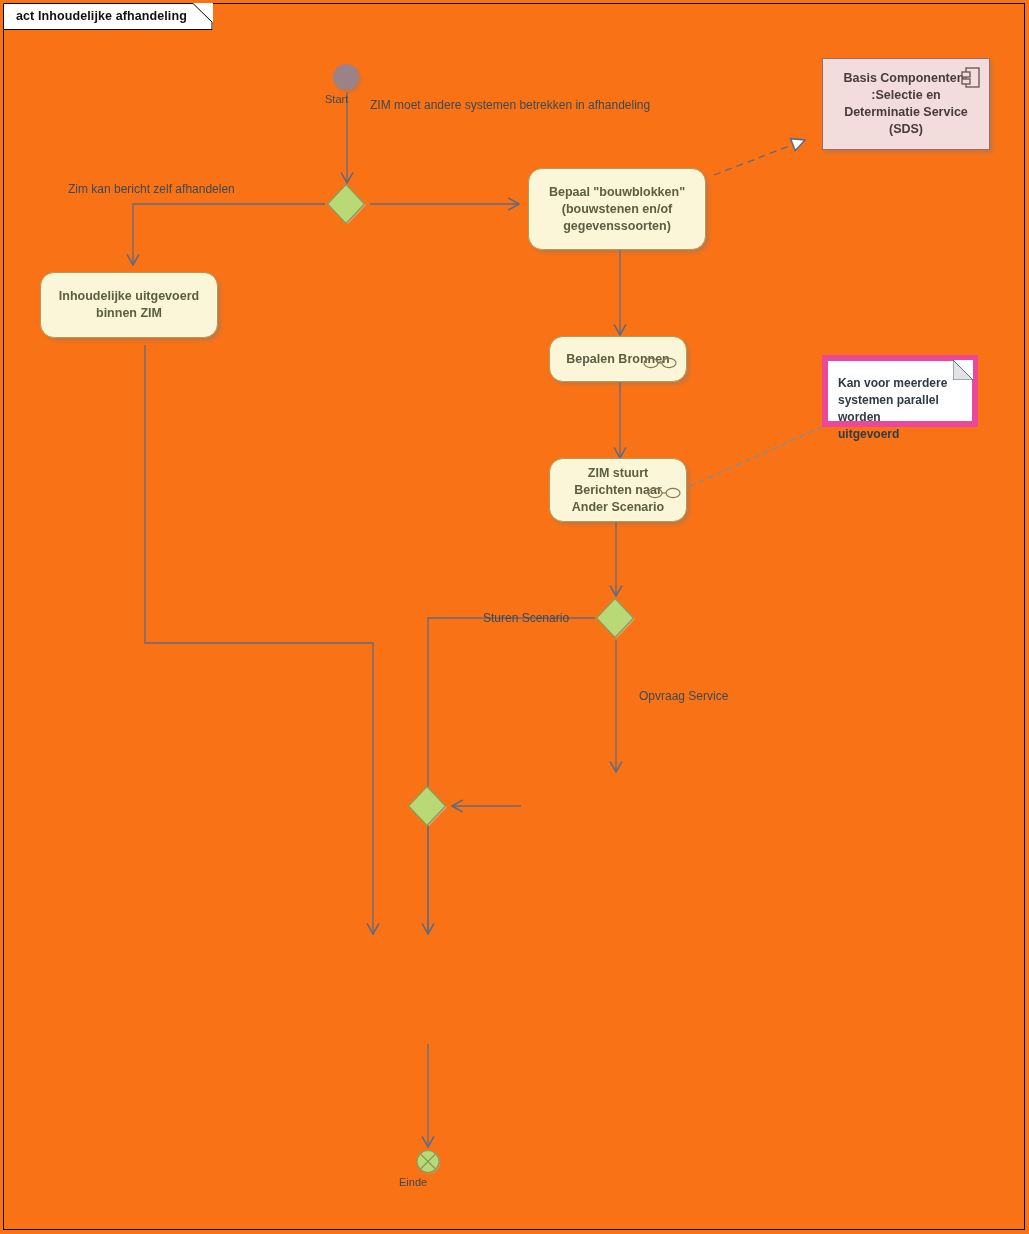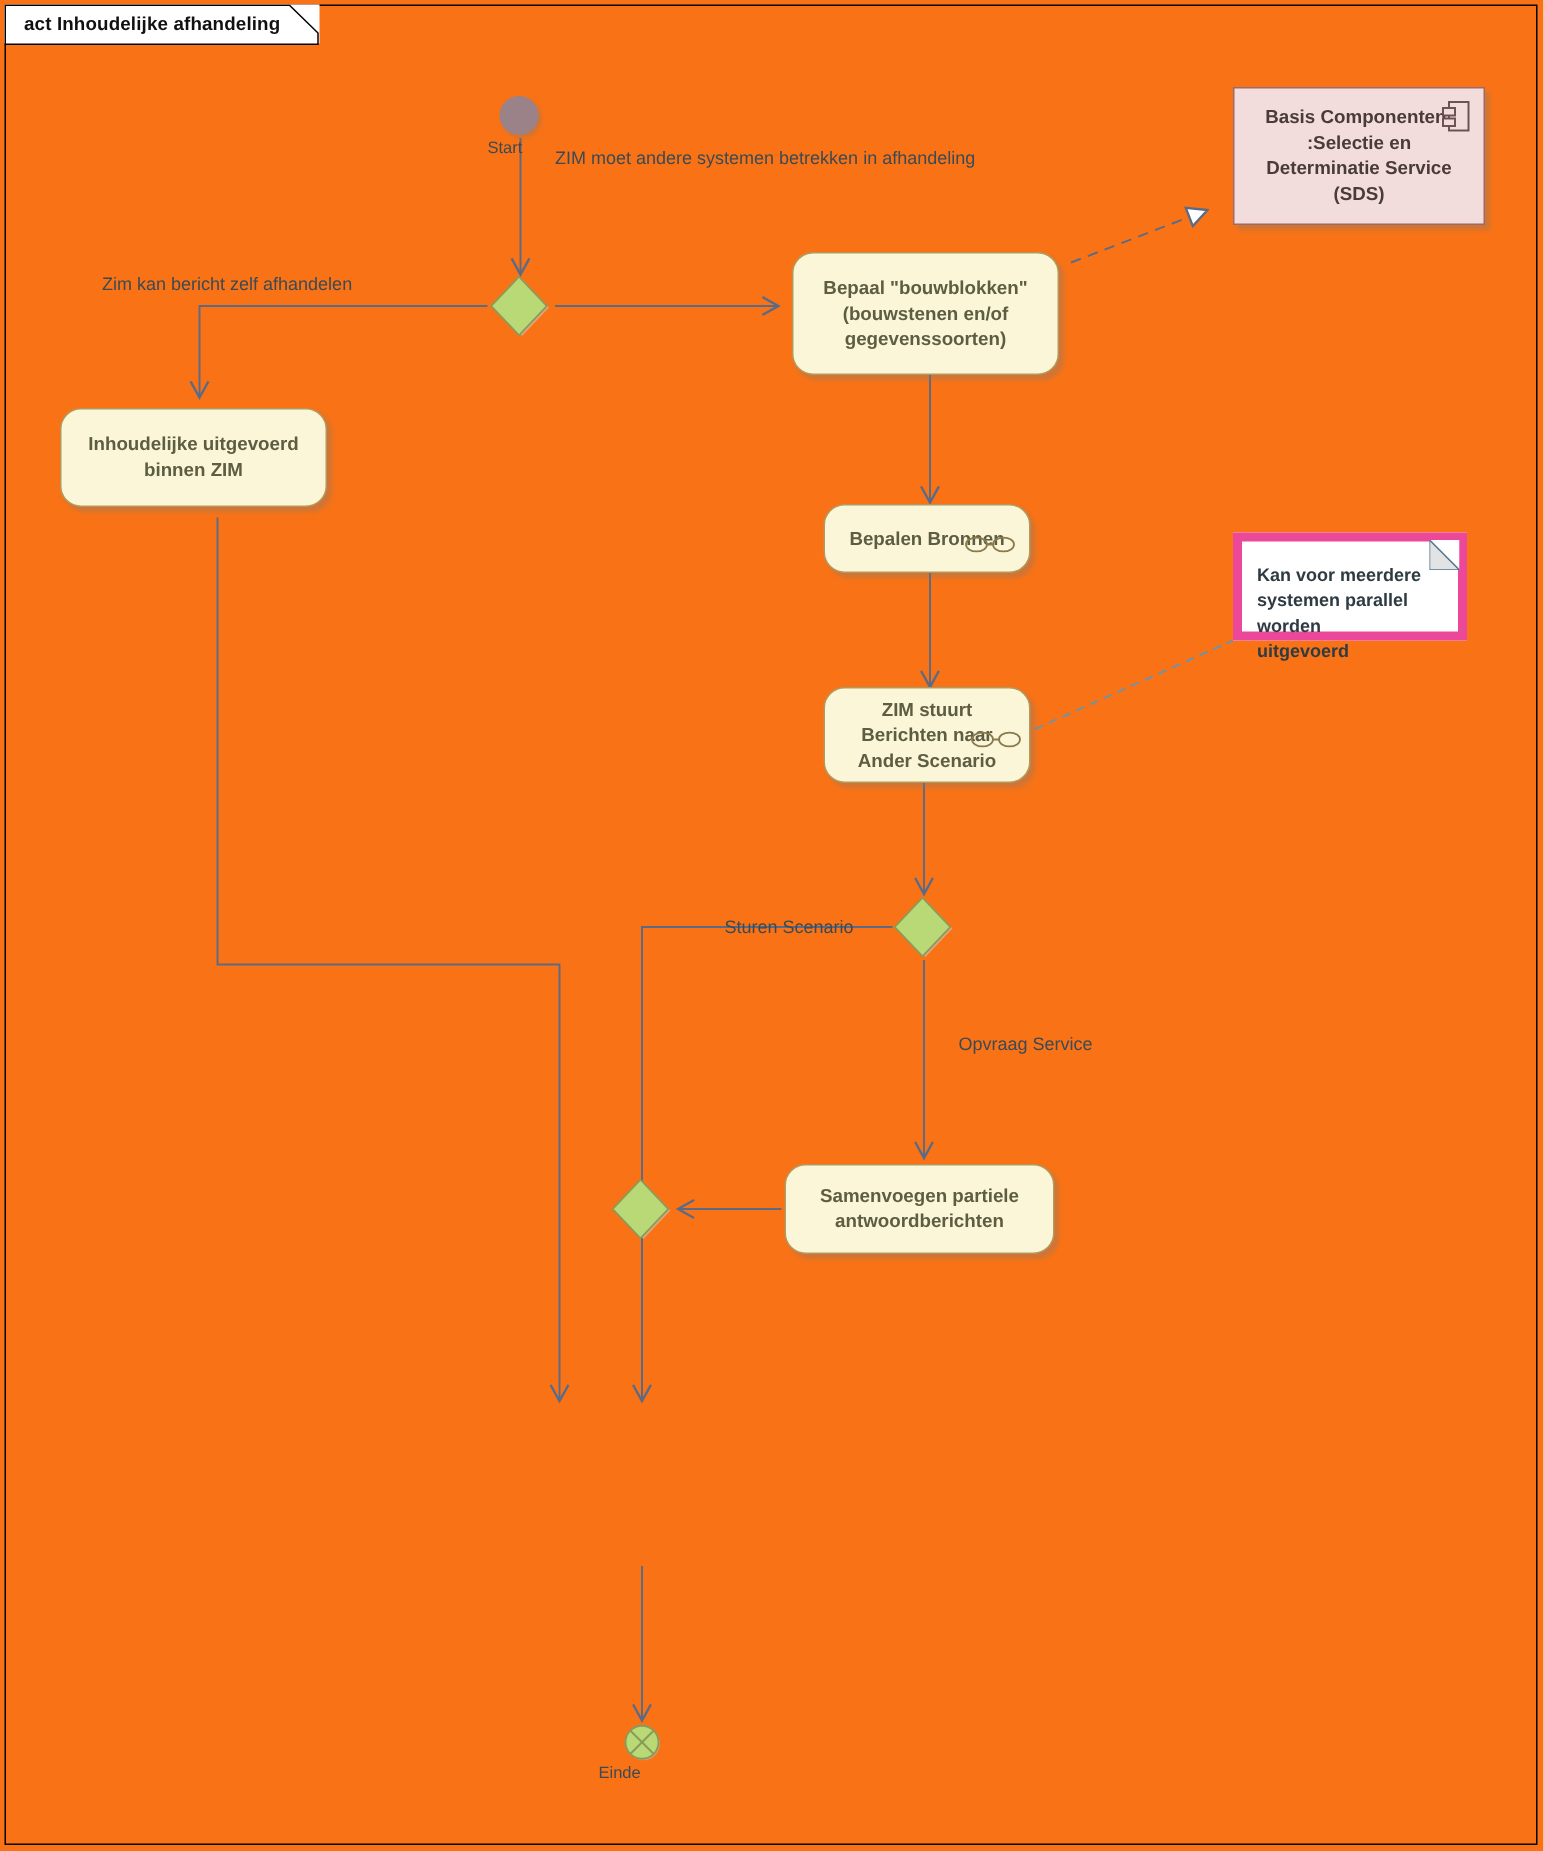--- a/index.html
+++ b/index.html
@@ -301,24 +301,20 @@
 
   <div class="edge-label" style="left:639px; top:689px;">Opvraag Service</div>
 
   <div class="node diamond" style="left:407px; top:785px;">
     <svg viewBox="0 0 42 42" width="42" height="42">
       <path d="M22 3 L40 22 L22 41 L4 22 Z" fill="#cccccc" opacity="0.55"></path>
       <path d="M20 1.5 L38.5 21 L20 40.5 L1.5 21 Z" fill="#b9d977" stroke="#8a9a58" stroke-width="1.2"></path>
     </svg>
   </div>
 
-  <div class="node activity" style="left:523px; top:776px; width:180px; height:60px;">
-    <span class="activity-label">Samenvoegen partiele
-antwoordberichten</span>
-  </div>
 
 
   <div class="node end-node" style="left:416px; top:1149px;">
     <svg viewBox="0 0 25 25" width="25" height="25">
       <circle cx="13" cy="13.5" r="11" fill="#bbbbbb" opacity="0.5"></circle>
       <circle cx="12" cy="12.5" r="11" fill="#b9d977" stroke="#8a9a58" stroke-width="1.2"></circle>
       <line x1="4.5" y1="5" x2="19.5" y2="20" stroke="#8a9a58" stroke-width="1.3"></line>
       <line x1="19.5" y1="5" x2="4.5" y2="20" stroke="#8a9a58" stroke-width="1.3"></line>
     </svg>
   </div>

